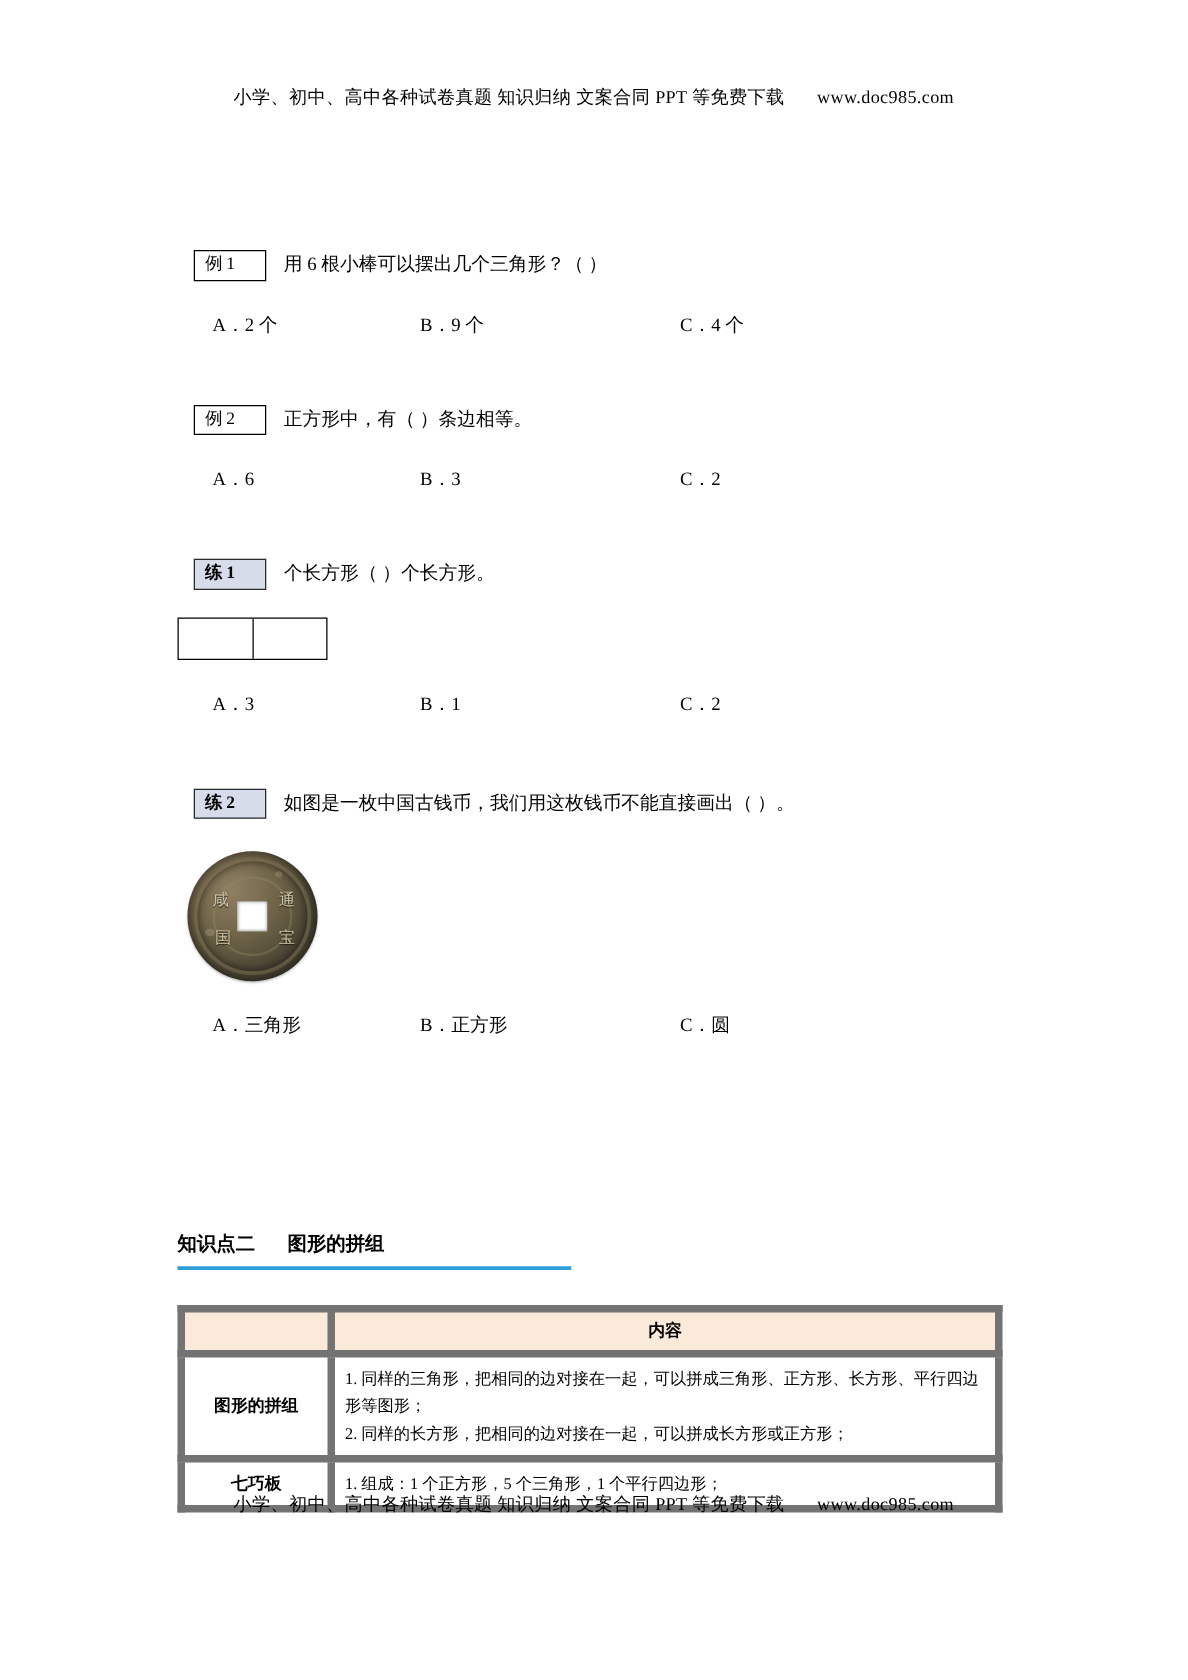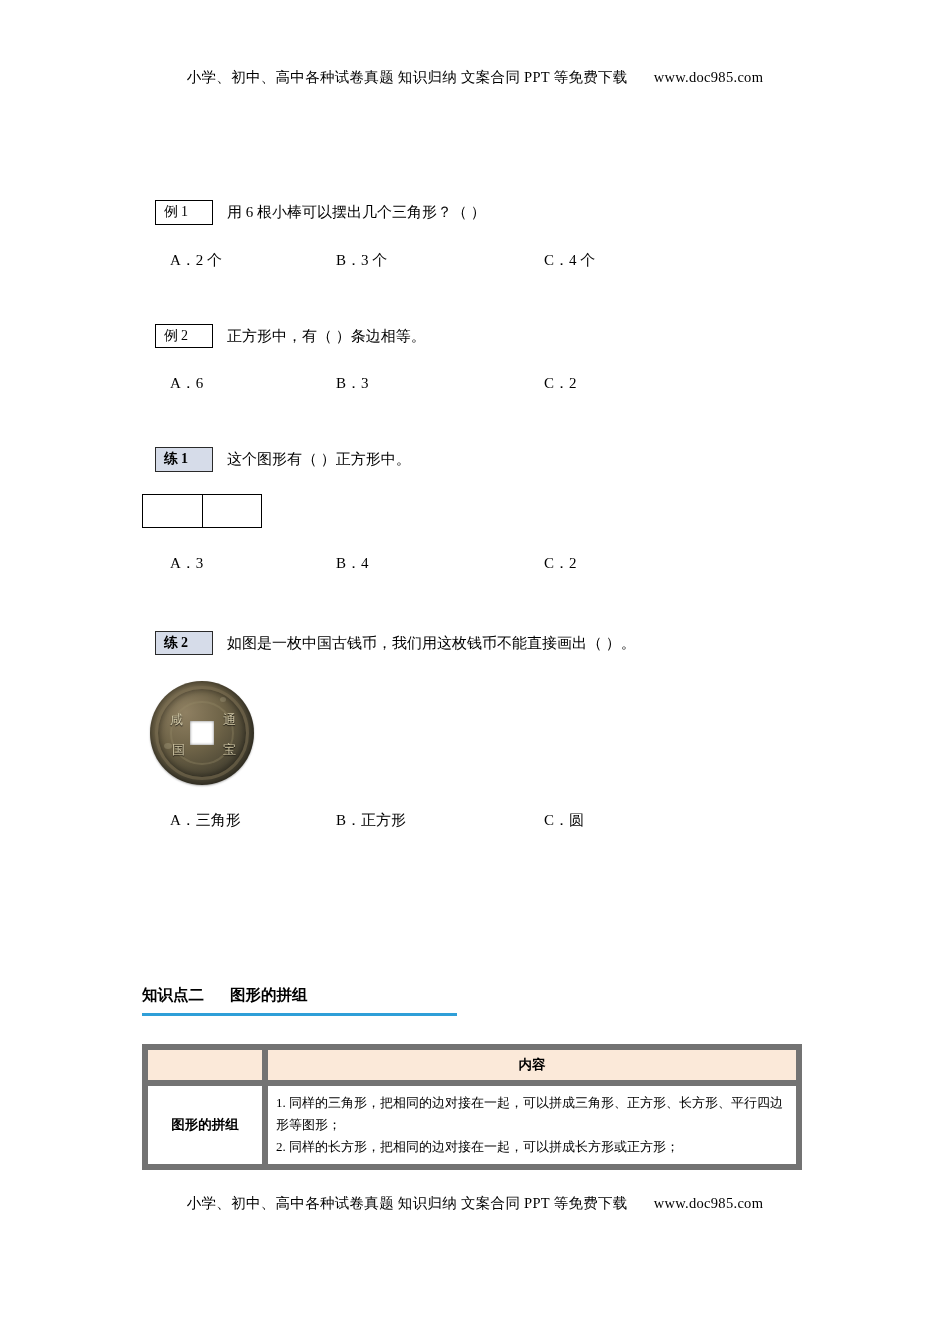--- a/index.html
+++ b/index.html
@@ -212,21 +212,21 @@
 
   <div class="content">
 
     <div class="qblock">
       <div class="qrow">
         <span class="tag"><span>例</span><span class="num">1</span></span>
         <span class="qtext">用 6 根小棒可以摆出几个三角形？（     ）</span>
       </div>
       <div class="options">
         <span class="opt">A．2 个</span>
-        <span class="opt">B．3 个</span>
+        <span class="opt">B．9 个</span>
         <span class="opt">C．4 个</span>
       </div>
     </div>
 
     <div class="spacer-a"></div>
 
     <div class="qblock">
       <div class="qrow">
         <span class="tag"><span>例</span><span class="num">2</span></span>
         <span class="qtext">正方形中，有（     ）条边相等。</span>
@@ -236,29 +236,29 @@
         <span class="opt">B．3</span>
         <span class="opt">C．2</span>
       </div>
     </div>
 
     <div class="spacer-a"></div>
 
     <div class="qblock">
       <div class="qrow">
         <span class="tag shaded"><span>练</span><span class="num">1</span></span>
-        <span class="qtext">这个图形有（     ）正方形中。</span>
+        <span class="qtext">个长方形（     ）个长方形。</span>
       </div>
       <div class="rect-fig">
         <div class="half"></div>
         <div class="half"></div>
       </div>
       <div class="options">
         <span class="opt">A．3</span>
-        <span class="opt">B．4</span>
+        <span class="opt">B．1</span>
         <span class="opt">C．2</span>
       </div>
     </div>
 
     <div class="spacer-b"></div>
 
     <div class="qblock">
       <div class="qrow">
         <span class="tag shaded"><span>练</span><span class="num">2</span></span>
         <span class="qtext">如图是一枚中国古钱币，我们用这枚钱币不能直接画出（     ）。</span>
@@ -300,20 +300,26 @@
         </tr>
       </thead>
       <tbody>
         <tr>
           <td class="lab">图形的拼组</td>
           <td class="body">
             <div>1. 同样的三角形，把相同的边对接在一起，可以拼成三角形、正方形、长方形、平行四边形等图形；</div>
             <div>2. 同样的长方形，把相同的边对接在一起，可以拼成长方形或正方形；</div>
           </td>
         </tr>
+        <tr>
+          <td class="lab">七巧板</td>
+          <td class="body">
+            <div>1. 组成：1 个正方形，5 个三角形，1 个平行四边形；</div>
+          </td>
+        </tr>
       </tbody>
     </table>
   </div>
 
   <div class="footer-note">
     <span>小学、初中、高中各种试卷真题  知识归纳  文案合同  PPT 等免费下载</span><span class="url">www.doc985.com</span>
   </div>
 
 </div>
 

